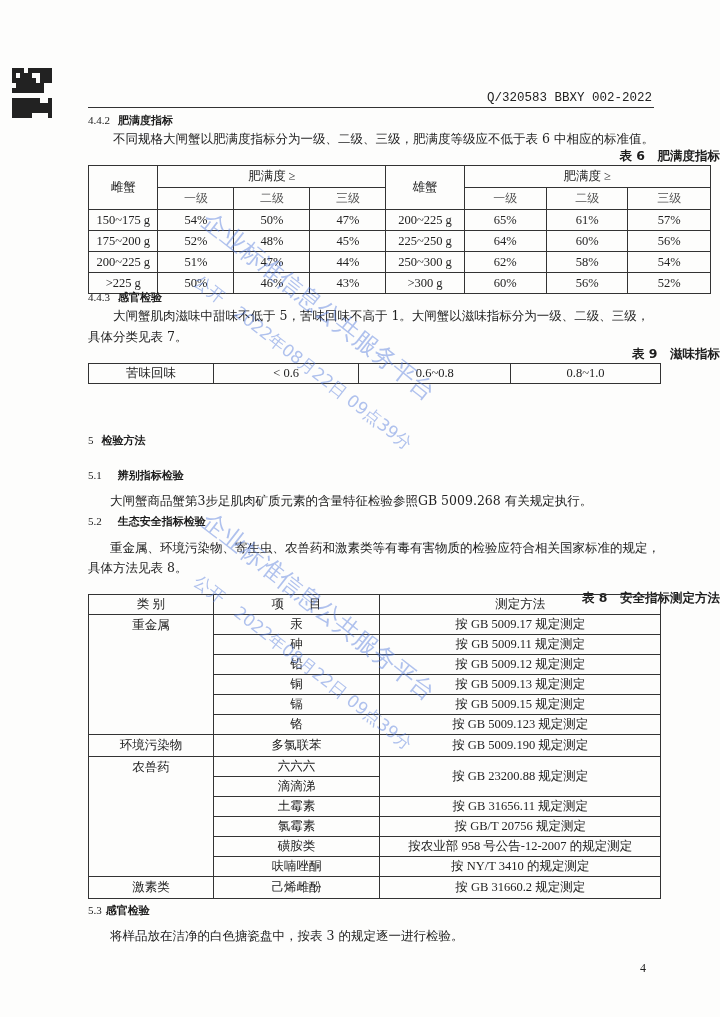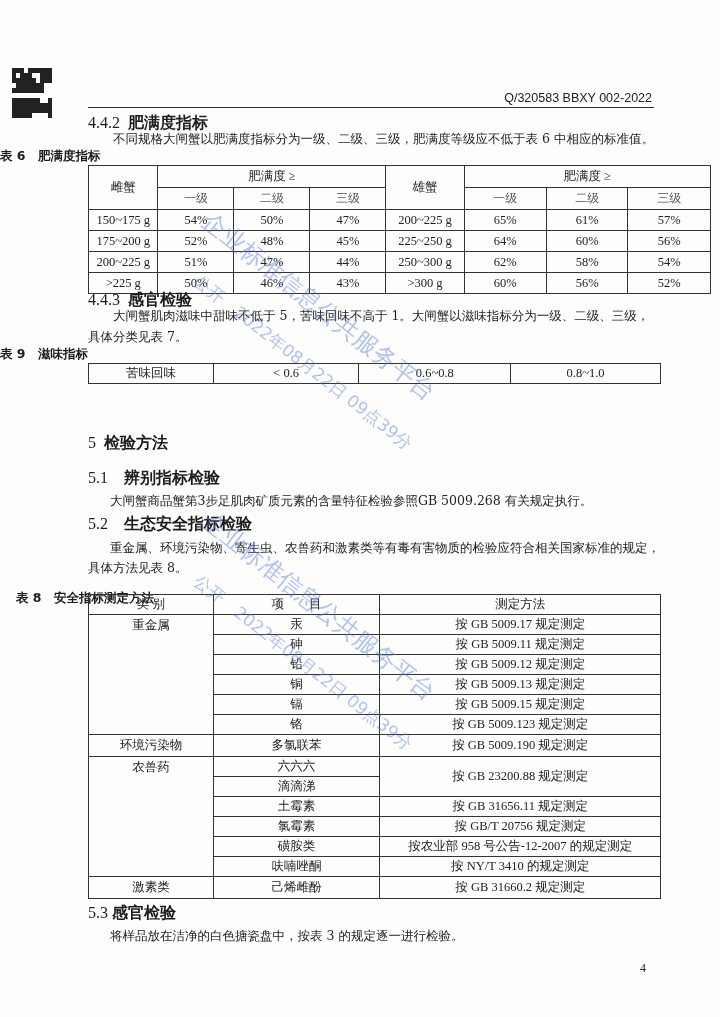--- a/index.html
+++ b/index.html
@@ -10,37 +10,37 @@
     color: #1d1d1d;
   }
   .qr {
     position: absolute; left: 12px; top: 68px; width: 40px; height: 52px;
     display: grid; grid-template-columns: repeat(10, 4px); grid-auto-rows: 5px;
   }
   .qr span { display: block; width: 4px; height: 5px; }
   .qr .b { background: #222; }
   .doc-code {
     position: absolute; right: 68px; top: 91px;
-    font-family: Liberation Sans, sans-serif; font-size: 12.5px; color: #222;
+    font-family: Liberation Mono, monospace; font-size: 12.5px; color: #222;
   }
   .hr-top {
     position: absolute; left: 88px; right: 66px; top: 107px; height: 0;
     border-top: 1.5px solid #333;
   }
   .h {
     position: absolute; font-family: "DejaVu Sans", sans-serif;
-    font-size: 16px; font-weight: bold; color: #1d1d1d; white-space: nowrap;
+    font-size: 11px; font-weight: bold; color: #1d1d1d; white-space: nowrap;
   }
   .h .num { font-family: "Liberation Serif", serif; font-weight: normal; margin-right: 8px; }
   .p {
     position: absolute; font-size: 12.5px; line-height: 21px; white-space: nowrap;
     font-family: "DejaVu Serif", serif; color: #222;
   }
   .cap {
-    position: absolute; left: 0; right: 0; text-align: left;
+    position: absolute; left: 0; right: 0; text-align: right;
     font-family: "DejaVu Sans", sans-serif; font-weight: bold; font-size: 12.5px; color: #1d1d1d;
   }
   table {
     position: absolute; border-collapse: collapse;
     font-family: "Liberation Serif", "DejaVu Serif", serif; font-size: 12.5px; color: #222;
   }
   td, th {
     border: 1px solid #333; text-align: center; font-weight: normal; padding: 0;
   }
   .t6 { left: 88px; top: 165px; width: 623px; }

